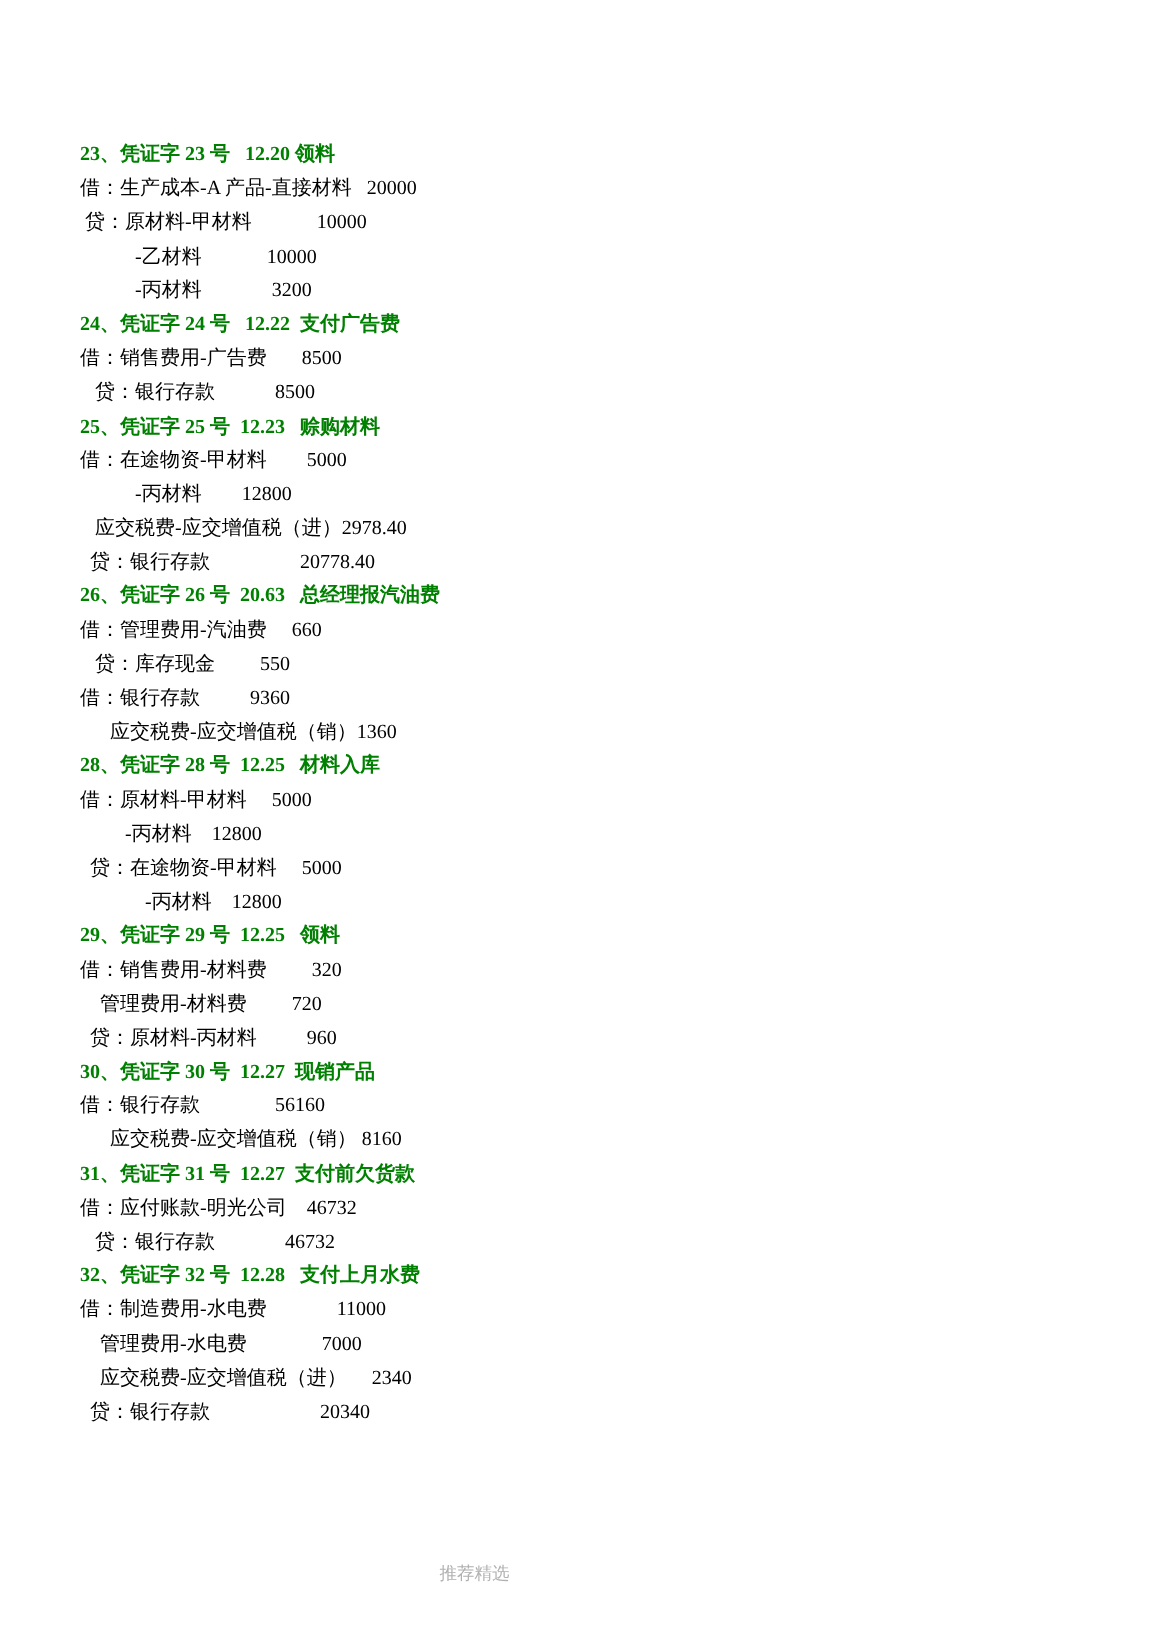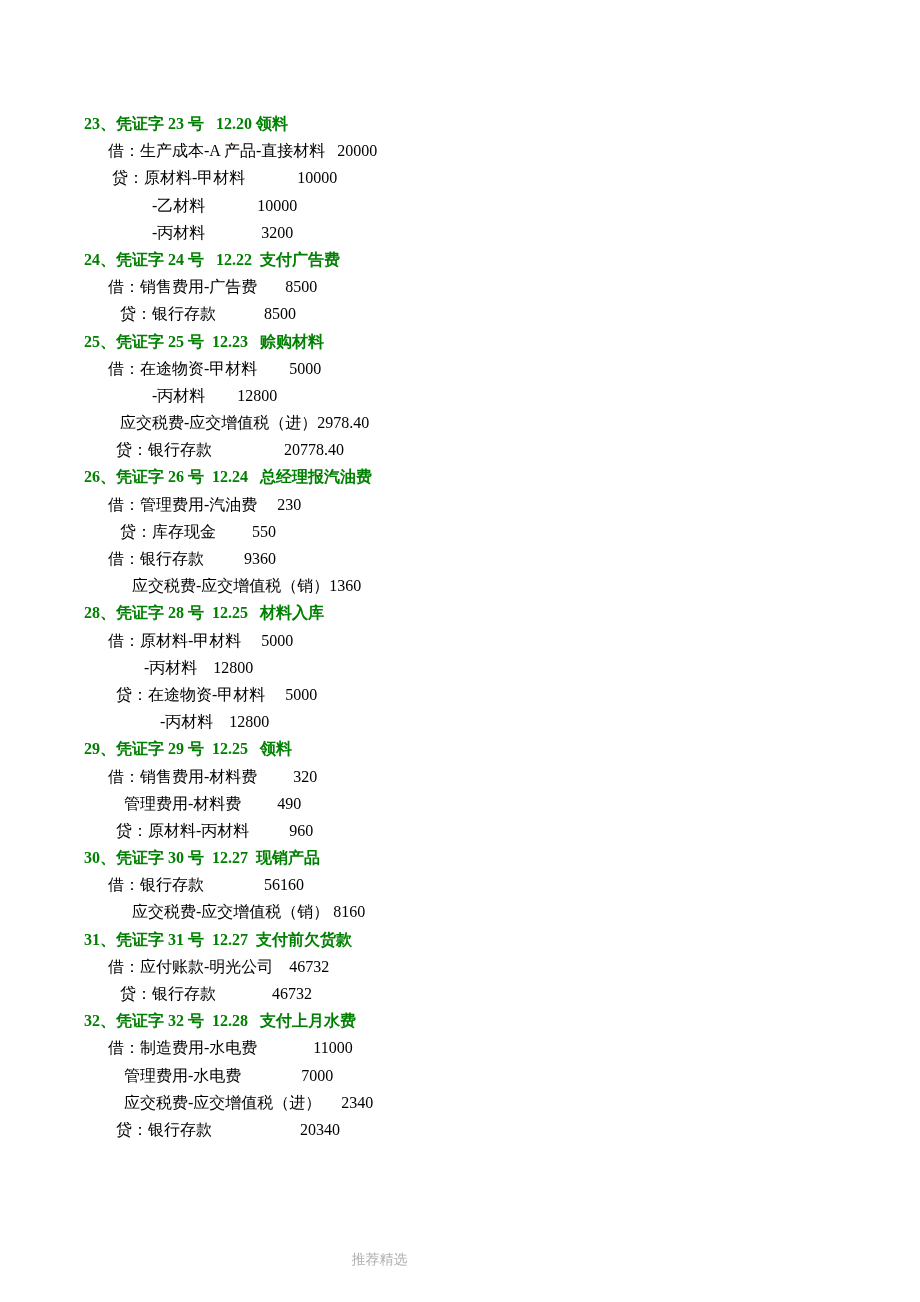--- a/index.html
+++ b/index.html
@@ -7,34 +7,33 @@
     padding: 0;
     background: #ffffff;
     font-family: "SimSun", "宋体", serif;
     font-size: 16px;
     color: #000000;
     line-height: 1.7;
   }
   .page {
     width: 920px;
     min-height: 1302px;
-    padding: 110px 0 0 84px;
+    padding: 110px 0 0 64px;
     box-sizing: border-box;
     position: relative;
     font-family: Liberation Serif, serif;
   }
   .heading {
     color: #008000;
     font-weight: bold;
     white-space: pre;
   }
   .line {
     white-space: pre;
     color: #000000;
-    margin-left: 24px;
   }
   .footer {
     position: absolute;
     bottom: 30px;
     left: 0;
     width: 759px;
     text-align: center;
     color: #b0b0b0;
     font-size: 14px;
   }
@@ -50,33 +49,33 @@
       <div class="line">           -乙材料             10000</div>
       <div class="line">           -丙材料              3200</div>
       <div class="heading">24、凭证字 24 号   12.22  支付广告费</div>
       <div class="line">借：销售费用-广告费       8500</div>
       <div class="line">   贷：银行存款            8500</div>
       <div class="heading">25、凭证字 25 号  12.23   赊购材料</div>
       <div class="line">借：在途物资-甲材料        5000</div>
       <div class="line">           -丙材料        12800</div>
       <div class="line">   应交税费-应交增值税（进）2978.40</div>
       <div class="line">  贷：银行存款                  20778.40</div>
-      <div class="heading">26、凭证字 26 号  12.24   总经理报汽油费</div>
-      <div class="line">借：管理费用-汽油费     230</div>
+      <div class="heading">26、凭证字 26 号  20.63   总经理报汽油费</div>
+      <div class="line">借：管理费用-汽油费     660</div>
       <div class="line">   贷：库存现金         550</div>
       <div class="line">借：银行存款          9360</div>
       <div class="line">      应交税费-应交增值税（销）1360</div>
       <div class="heading">28、凭证字 28 号  12.25   材料入库</div>
       <div class="line">借：原材料-甲材料     5000</div>
       <div class="line">         -丙材料    12800</div>
       <div class="line">  贷：在途物资-甲材料     5000</div>
       <div class="line">             -丙材料    12800</div>
       <div class="heading">29、凭证字 29 号  12.25   领料</div>
       <div class="line">借：销售费用-材料费         320</div>
-      <div class="line">    管理费用-材料费         490</div>
+      <div class="line">    管理费用-材料费         720</div>
       <div class="line">  贷：原材料-丙材料          960</div>
       <div class="heading">30、凭证字 30 号  12.27  现销产品</div>
       <div class="line">借：银行存款               56160</div>
       <div class="line">      应交税费-应交增值税（销） 8160</div>
       <div class="heading">31、凭证字 31 号  12.27  支付前欠货款</div>
       <div class="line">借：应付账款-明光公司    46732</div>
       <div class="line">   贷：银行存款              46732</div>
       <div class="heading">32、凭证字 32 号  12.28   支付上月水费</div>
       <div class="line">借：制造费用-水电费              11000</div>
       <div class="line">    管理费用-水电费               7000</div>

